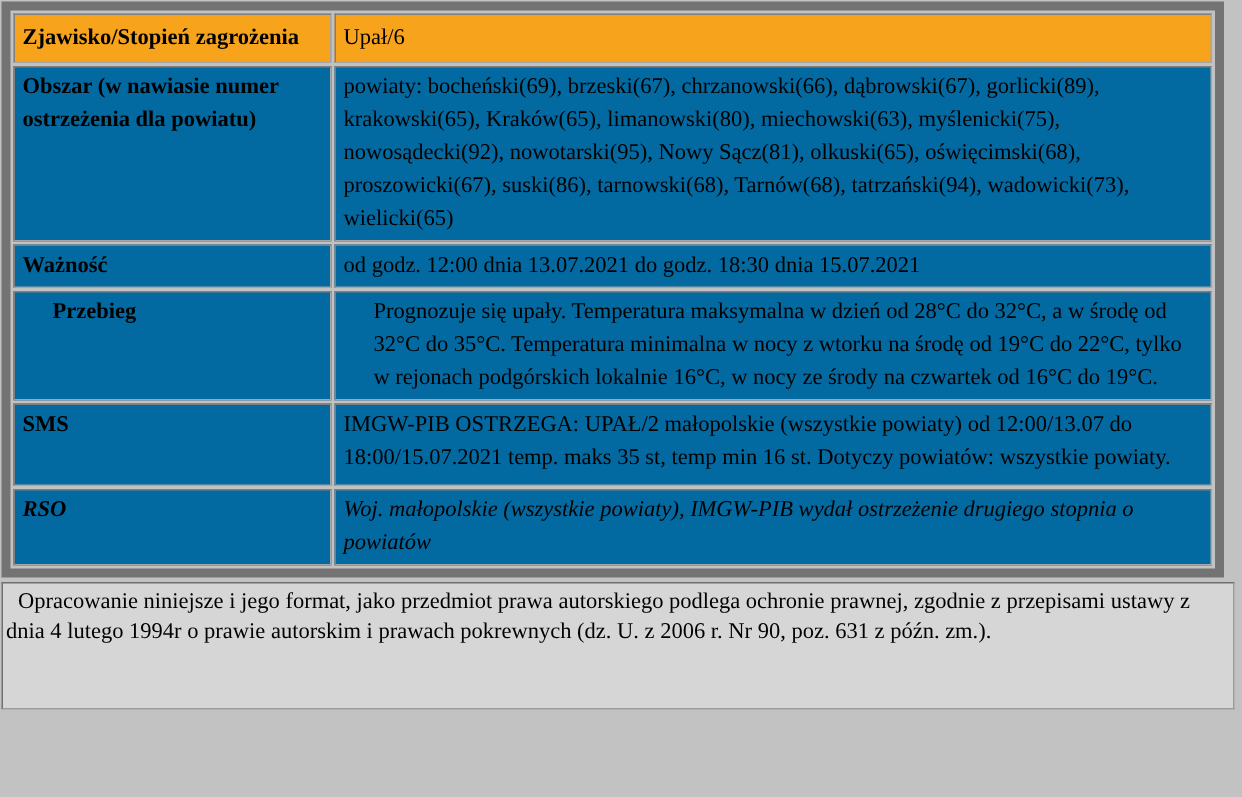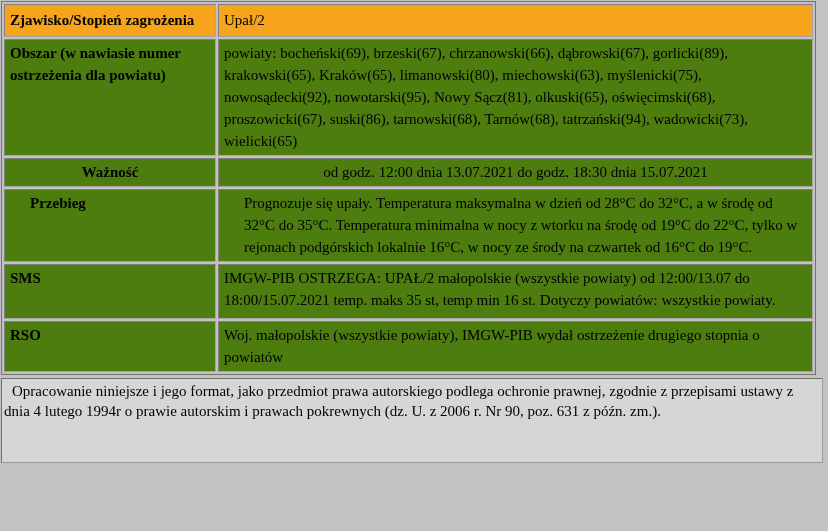--- a/index.html
+++ b/index.html
@@ -15,47 +15,47 @@
     height: 531px;
     background: #c2c2c2;
     overflow: hidden;
     box-sizing: border-box;
     padding: 1px 12px 0 1px;
   }
   table.warning-table {
     border-collapse: separate;
     border-spacing: 2px;
     width: 815px;
-    border: 1px solid #737373;
+    border: 6px solid #737373;
     background: transparent;
     table-layout: fixed;
   }
   table.warning-table td {
     border: 1px solid;
     border-color: #7f7f7f #a6a6a6 #a6a6a6 #7f7f7f;
-    background: #4d7c0f;
+    background: #0369a1;
     font-size: 15px;
     line-height: 22px;
     vertical-align: top;
     padding: 2px 5px 3px 5px;
     overflow: hidden;
   }
   td.label-cell {
     width: 200px;
     font-weight: bold;
   }
   tr.orange-row td { background: #f7a41c; }
   tr.gray-row td { background: #d5d5d5; }
   tr.row-zjawisko td { height: 24px; padding-top: 4px; }
   tr.row-obszar td { height: 89px; }
-  tr.row-waznosc td { height: 22px; text-align: center; }
+  tr.row-waznosc td { height: 22px; }
   tr.row-prawdopodobienstwo td { height: 22px; }
   tr.row-przebieg td { height: 64px; padding-left: 25px; }
   tr.row-sms td { height: 48px; margin-top: 24px; }
-  tr.row-rso td { height: 22px; }
+  tr.row-rso td { height: 22px; font-style: italic; }
   tr.row-uwagi td { height: 21px; }
   tr.row-dyzurny td { height: 46px; line-height: 26px; }
   .force-narrow {
     display: inline-block;
     max-width: 150px;
   }
   .copyright-box {
     box-sizing: border-box;
     margin: 3px 4px 0 0;
     width: 822px;
@@ -74,21 +74,21 @@
 </style>
 </head>
 <body>
 
 <div class="page">
 
   <table class="warning-table">
     <tbody>
         <tr class="orange-row row-zjawisko">
       <td class="label-cell">Zjawisko/Stopień zagrożenia</td>
-      <td>Upał/2</td>
+      <td>Upał/6</td>
     </tr>
     <tr class="row-obszar">
       <td class="label-cell">Obszar (w nawiasie numer ostrzeżenia dla powiatu)</td>
       <td>powiaty: bocheński(69), brzeski(67), chrzanowski(66), dąbrowski(67), gorlicki(89), krakowski(65), Kraków(65), limanowski(80), miechowski(63), myślenicki(75), nowosądecki(92), nowotarski(95), Nowy Sącz(81), olkuski(65), oświęcimski(68), proszowicki(67), suski(86), tarnowski(68), Tarnów(68), tatrzański(94), wadowicki(73), wielicki(65)</td>
     </tr>
     <tr class="row-waznosc">
       <td class="label-cell">Ważność</td>
       <td>od godz. 12:00 dnia 13.07.2021 do godz. 18:30 dnia 15.07.2021</td>
     </tr>
     <tr class="row-przebieg">

